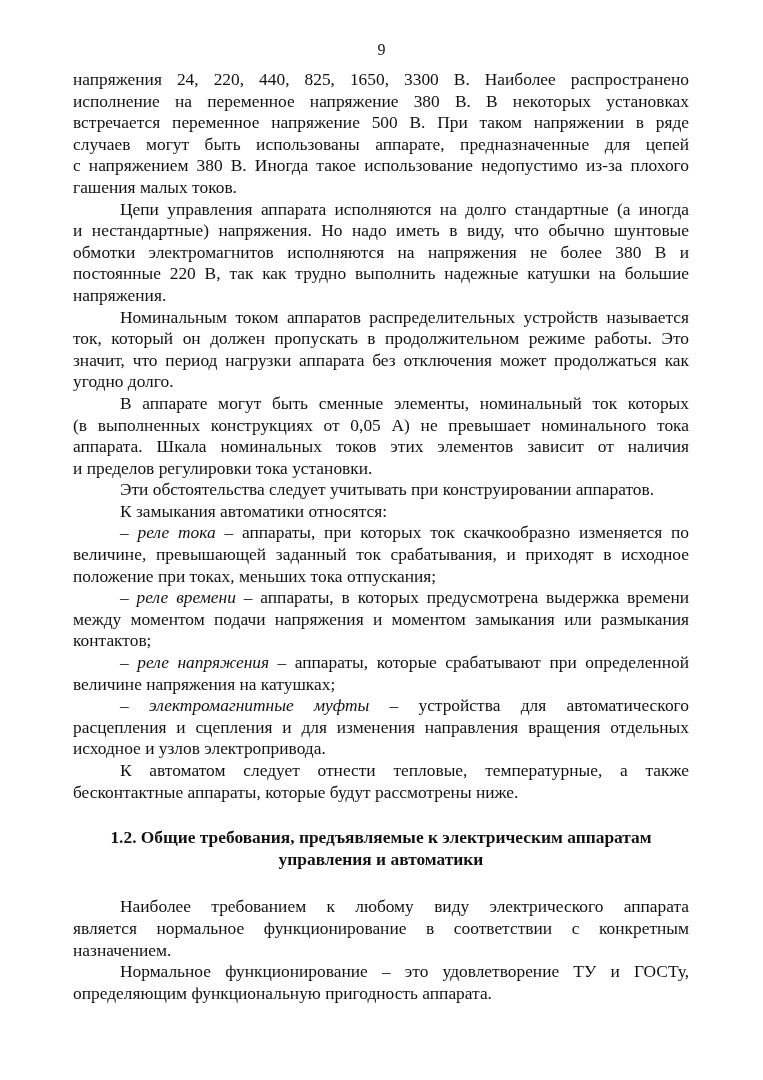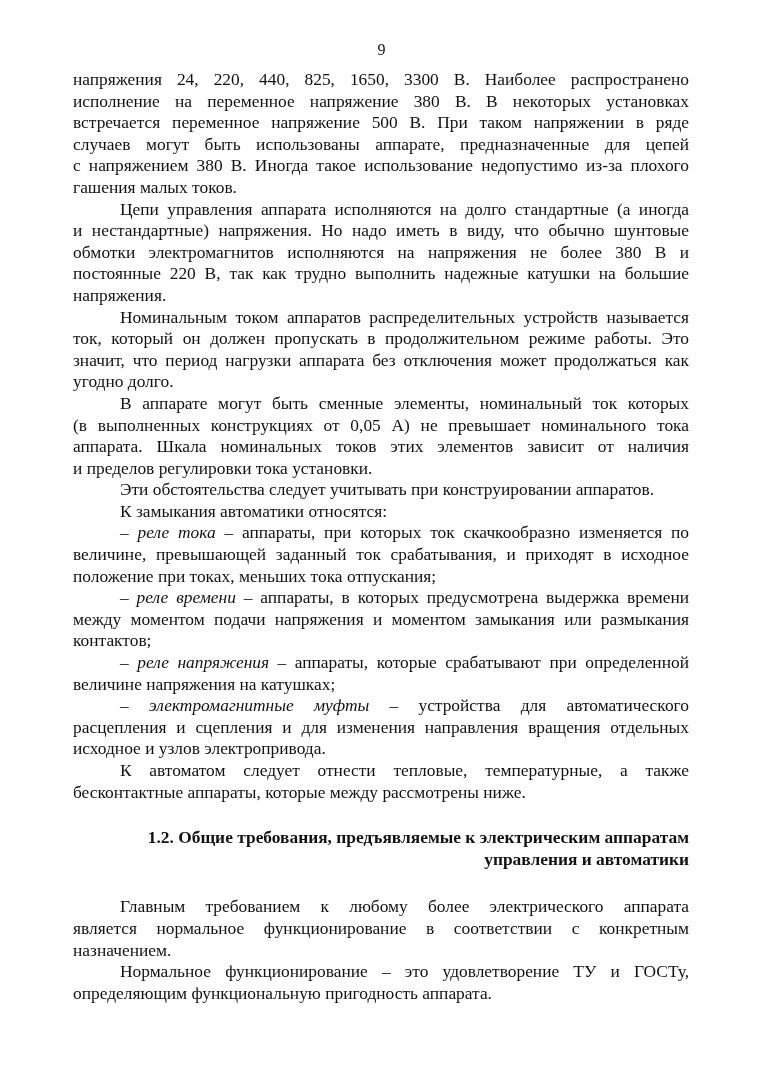--- a/index.html
+++ b/index.html
@@ -15,21 +15,21 @@
   }
   .body {
     position: absolute; left: 73px; top: 69px; width: 616px;
     font-size: 17.4px; line-height: 21.6px;
   }
   .line { display: block; text-align: justify; text-align-last: justify; white-space: nowrap; }
   .line.last { text-align-last: left; }
   .line.first { padding-left: 47px; }
   em.term { }
   .heading {
-    margin: 24px 0 26px 0; text-align: right; font-weight: bold;
+    margin: 24px 0 26px 0; text-align: center; font-weight: bold;
     font-size: 17.4px; line-height: 21.6px;
   }
 </style>
 </head>
 <body>
 
 <div class="page">
   <div class="page-number">9</div>
 
   <div class="body">
@@ -85,32 +85,32 @@
         </div>
         <div>
           <span class="line first"><span>– </span><em class="term">электромагнитные муфты</em><span> – устройства для автоматического</span></span>
           <span class="line">расцепления и сцепления и для изменения направления вращения отдельных</span>
           <span class="line last">исходное и узлов электропривода.</span>
         </div>
       </div>
     <div id="closing">
         <div class="para-block">
           <span class="line first">К автоматом следует отнести тепловые, температурные, а также</span>
-          <span class="line last">бесконтактные аппараты, которые между рассмотрены ниже.</span>
+          <span class="line last">бесконтактные аппараты, которые будут рассмотрены ниже.</span>
         </div>
       </div>
 
     <div class="heading">
       <div>1.2. Общие требования, предъявляемые к электрическим аппаратам</div>
       <div>управления и автоматики</div>
     </div>
 
     <div id="after-heading">
         <div class="para-block">
-          <span class="line first">Главным требованием к любому более электрического аппарата</span>
+          <span class="line first">Наиболее требованием к любому виду электрического аппарата</span>
           <span class="line">является нормальное функционирование в соответствии с конкретным</span>
           <span class="line last">назначением.</span>
         </div>
         <div class="para-block">
           <span class="line first">Нормальное функционирование – это удовлетворение ТУ и ГОСТу,</span>
           <span class="line last">определяющим функциональную пригодность аппарата.</span>
         </div>
       </div>
   </div>
 </div>

